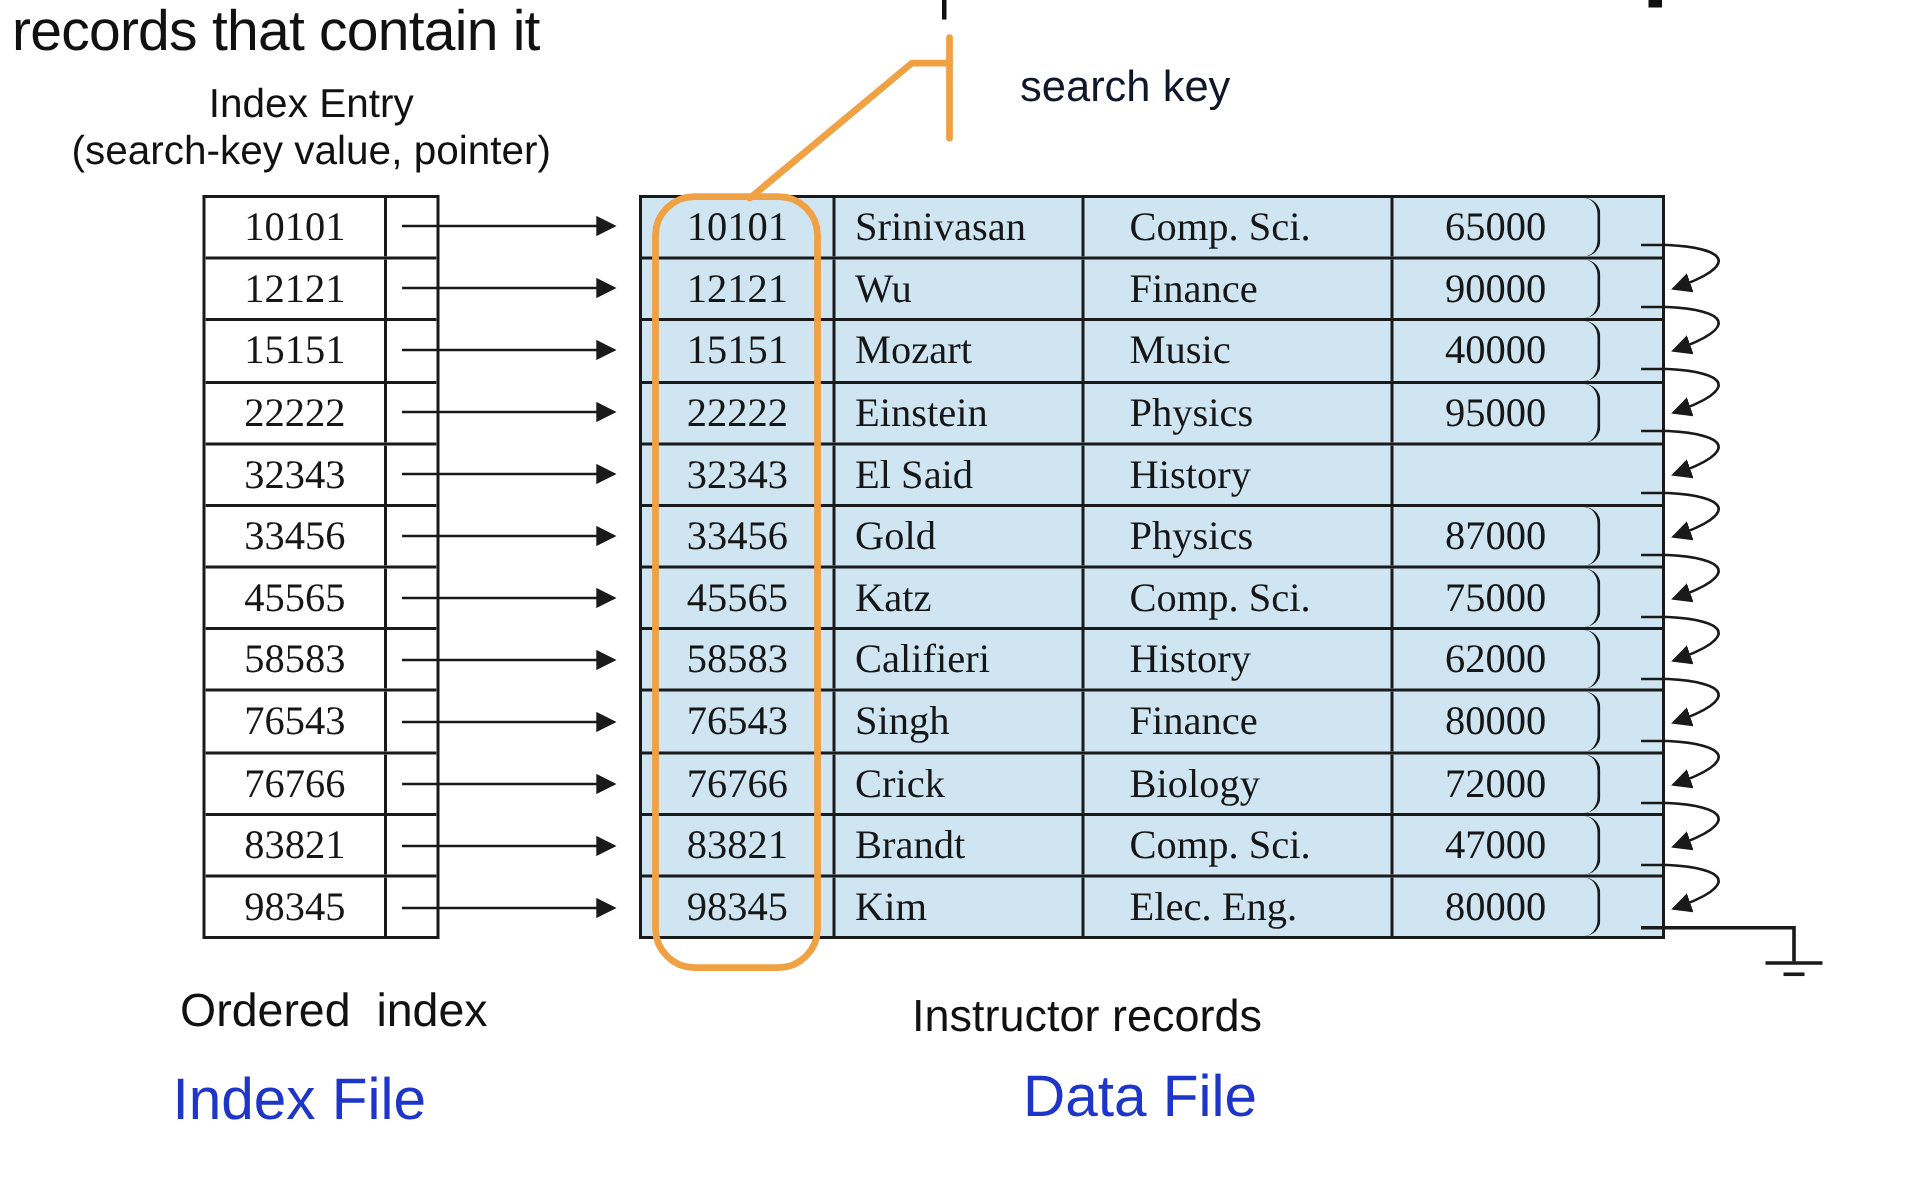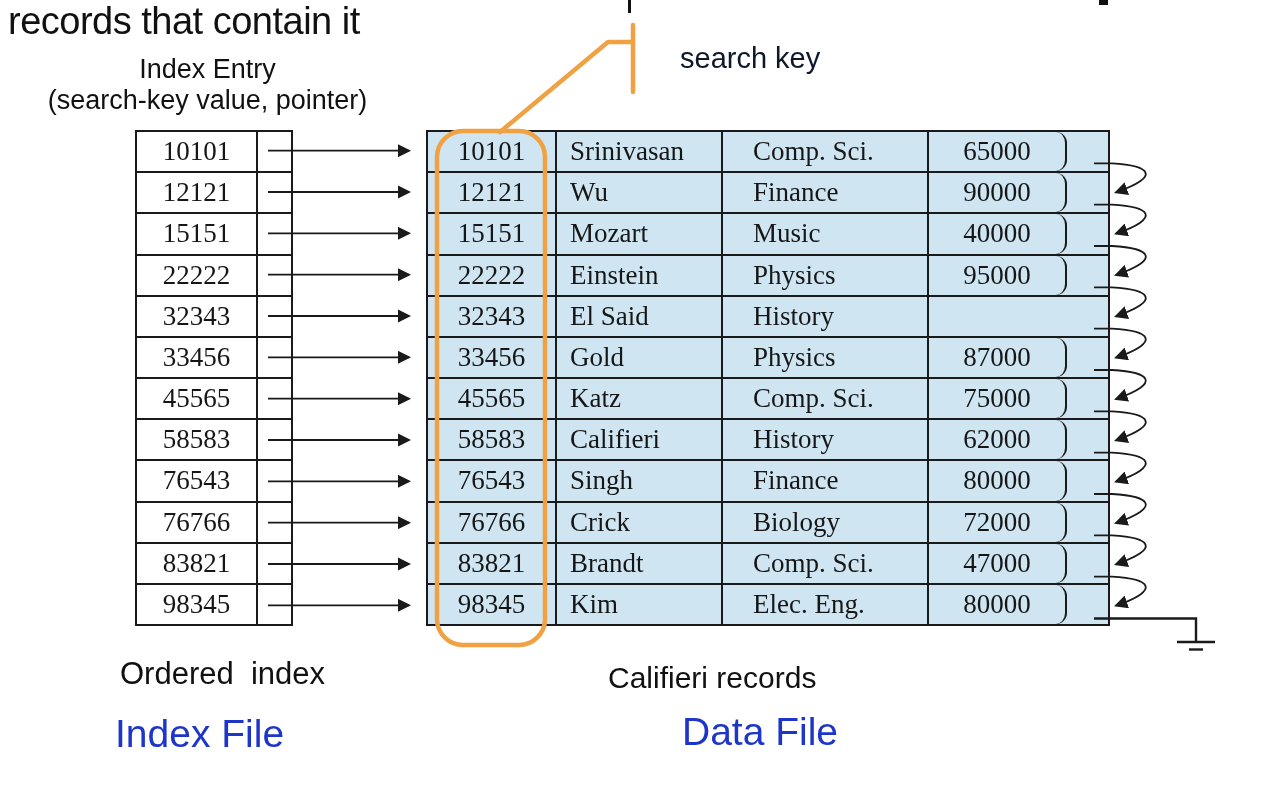--- a/index.html
+++ b/index.html
@@ -250,17 +250,17 @@
       <line x1="1189" y1="649.5" x2="1203" y2="649.5"></line>
     </g>
     <g stroke="var(--orange)" stroke-width="4.5" fill="none" stroke-linecap="round" stroke-linejoin="round">
       <rect x="437" y="131" width="108" height="514" rx="26"></rect>
       <polyline points="500,132 608,42 633,42"></polyline>
       <line x1="633" y1="25" x2="633" y2="92"></line>
     </g>
   </svg>
 
   <div class="abs caption-ordered">Ordered  index</div>
-  <div class="abs caption-instructor">Califieri records</div>
+  <div class="abs caption-instructor">Instructor records</div>
   <div class="abs file-label index">Index File</div>
   <div class="abs file-label data">Data File</div>
 
 </div>
 
 </body></html>

